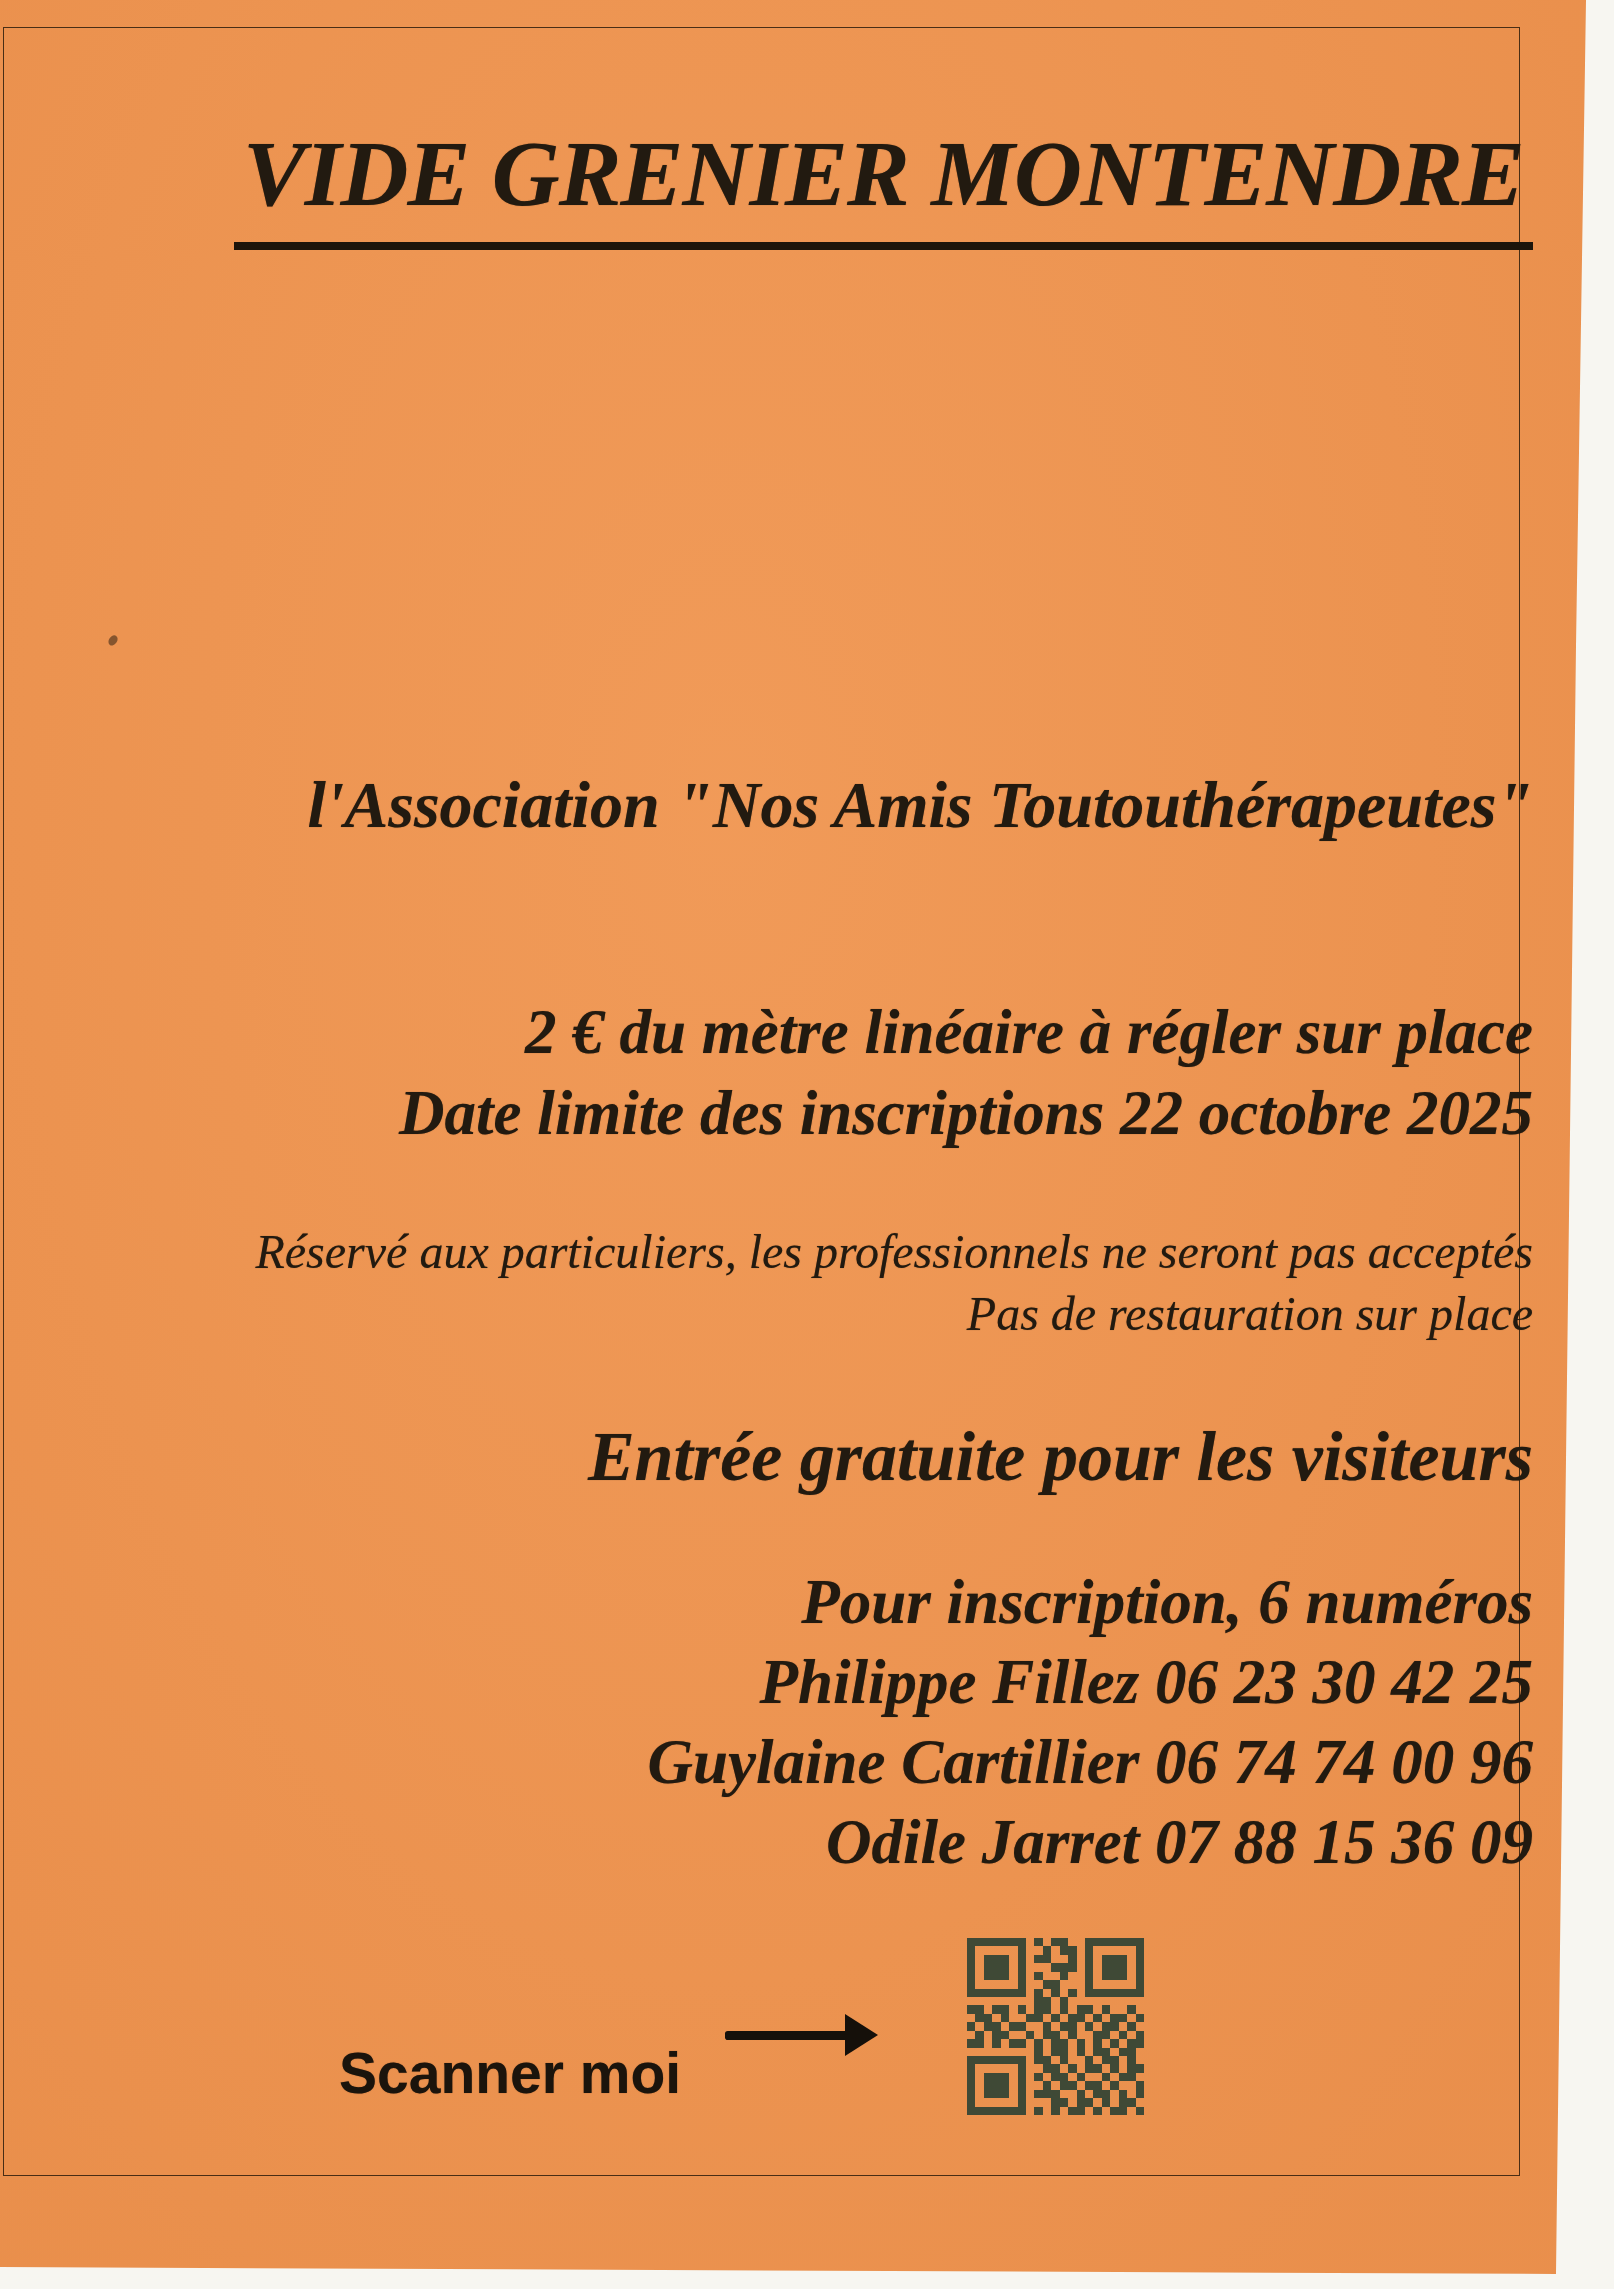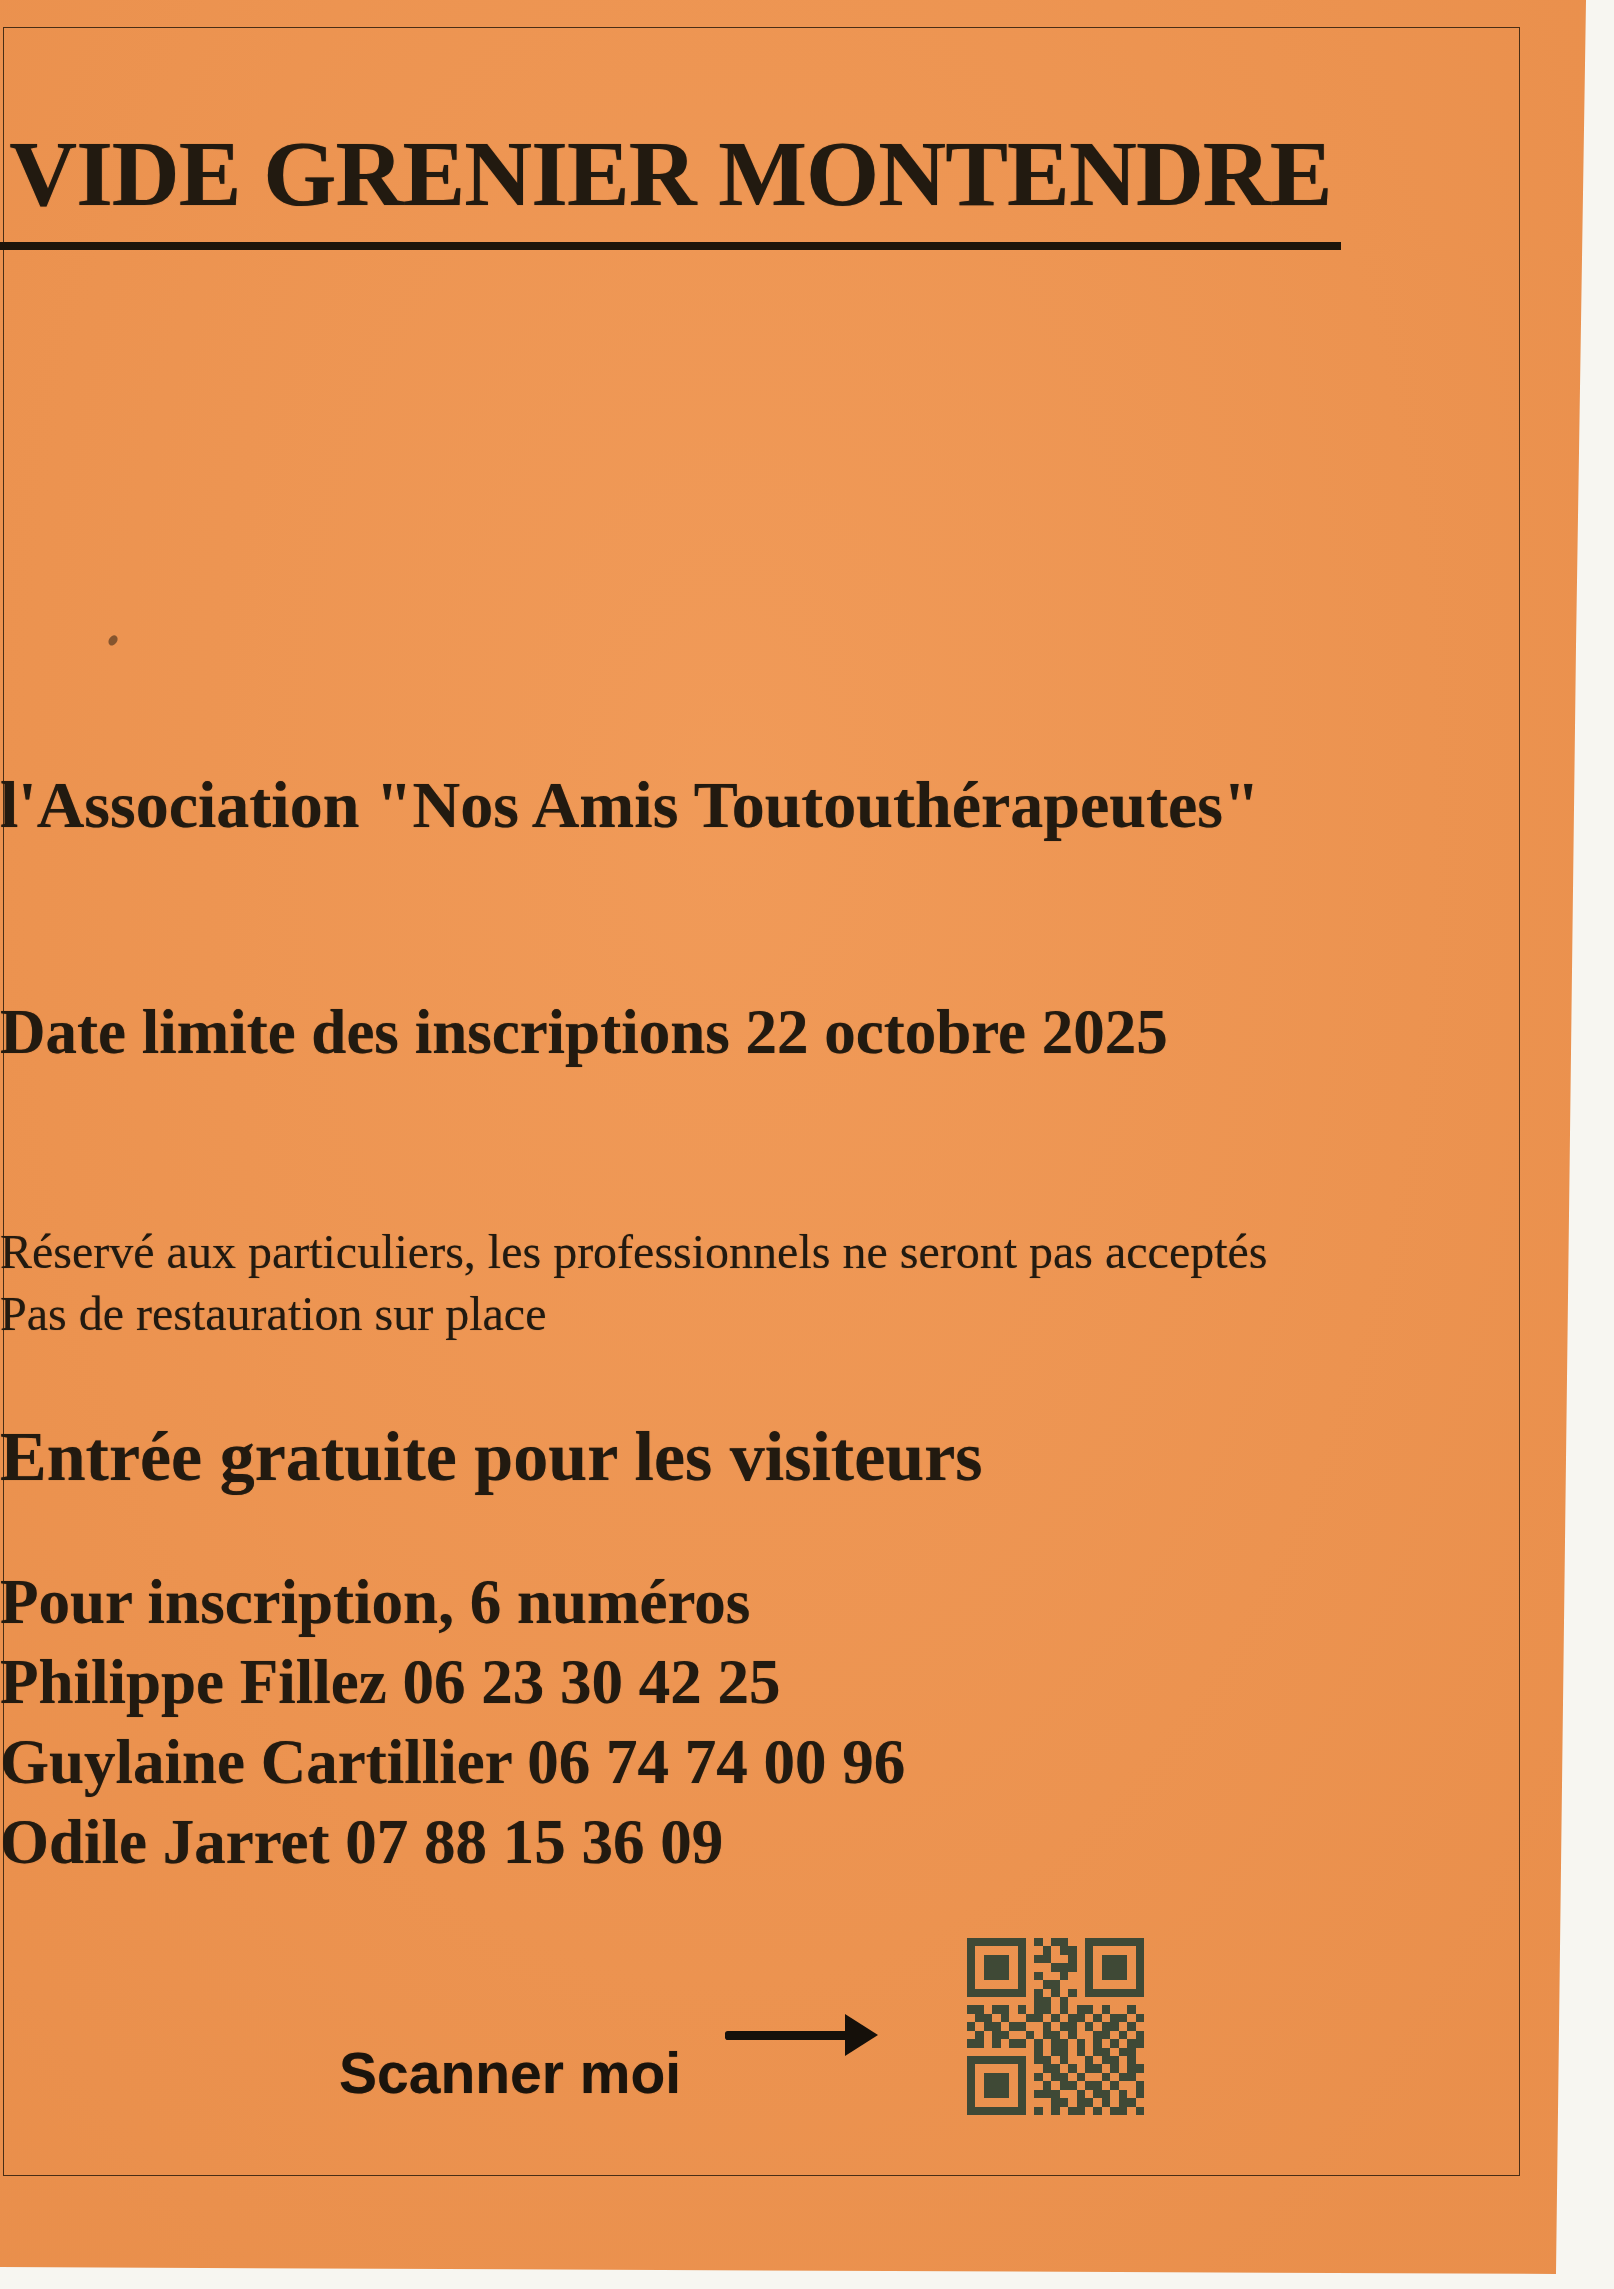--- a/index.html
+++ b/index.html
@@ -38,21 +38,21 @@
   }
   .content {
     position: absolute;
     left: 0;
     top: 0;
     width: 1521px;
     height: 2290px;
     color: #221a10;
     text-shadow: 0 0 0.9px rgba(40,25,10,0.55);
   }
-  .block { position: absolute; left: 0; width: 100%; text-align: left; }
+  .block { position: absolute; left: 12px; width: 100%; text-align: right; font-style: italic; }
   .b { font-weight: bold; }
 
   .title-block { top: 118px; font-size: 94px; line-height: 111px; letter-spacing: -0.9px; }
   .title-underline {
     display: inline-block;
     padding: 0 9.2px 13px 9.2px;
     border-bottom: 8.3px solid #1d150b;
   }
   .event-block   { top: 276px;  font-size: 83px; line-height: 104px; }
   .org-block     { top: 763px;  font-size: 66px; line-height: 83px; }
@@ -117,20 +117,21 @@
     <div class="block title-block b">
       <span class="title-underline">VIDE GRENIER MONTENDRE</span>
     </div>
 
 
     <div class="block org-block b">
       <div>l'Association "Nos Amis Toutouthérapeutes"</div>
     </div>
 
     <div class="block price-block b">
+      <div>2 € du mètre linéaire à régler sur place</div>
       <div>Date limite des inscriptions 22 octobre 2025</div>
     </div>
 
     <div class="block cond-block">
       <div>Réservé aux particuliers, les professionnels ne seront pas acceptés</div>
       <div>Pas de restauration sur place</div>
     </div>
 
     <div class="block entry-block b">Entrée gratuite pour les visiteurs</div>
 

